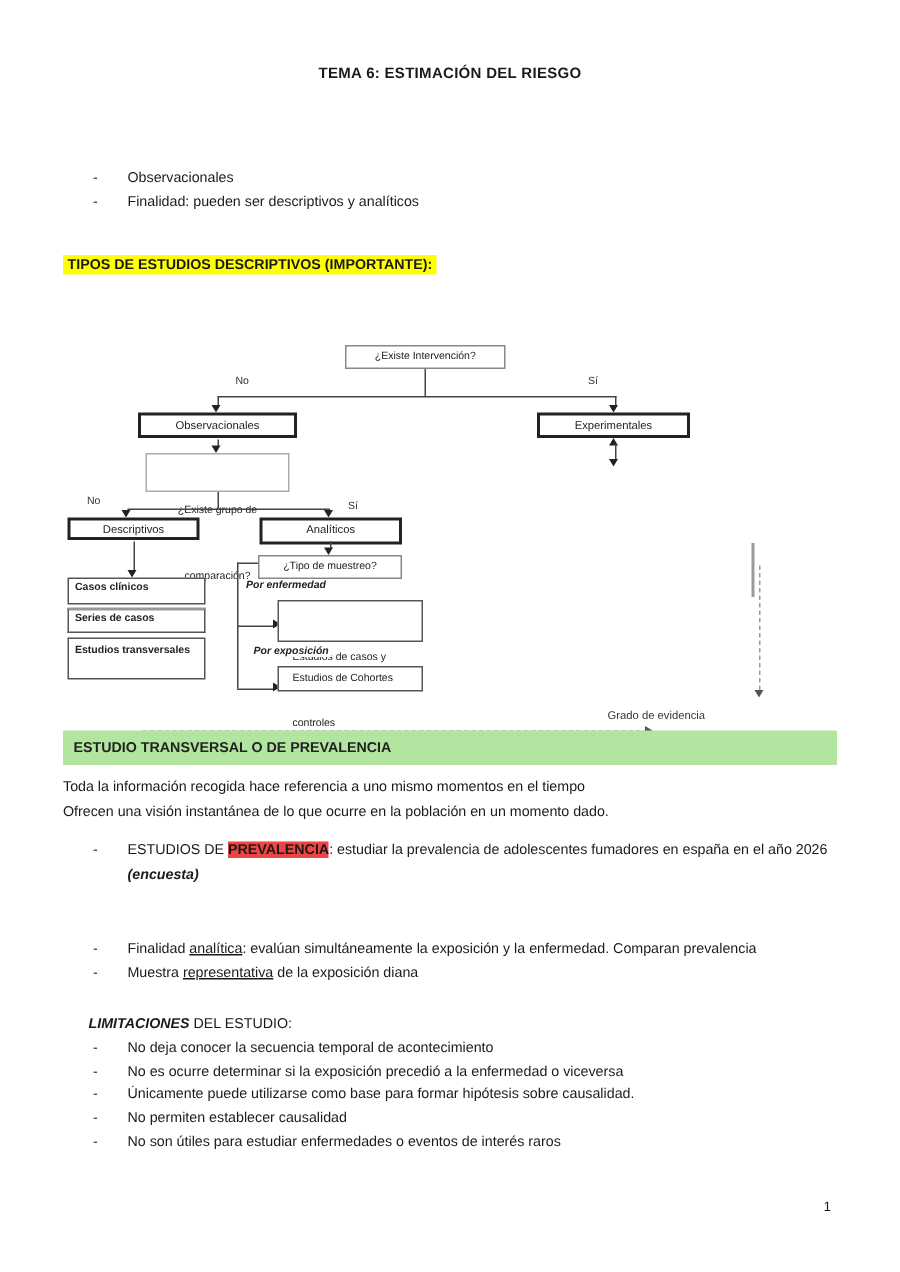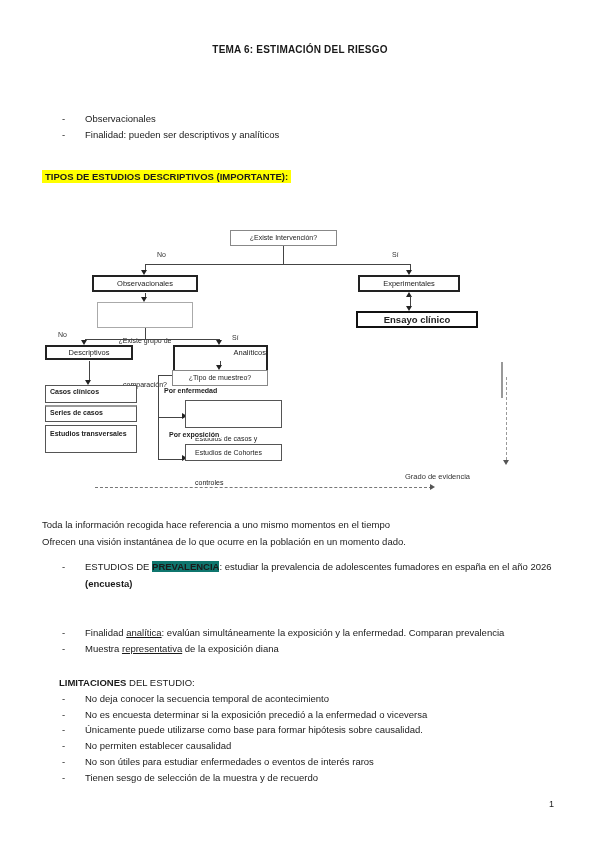--- a/index.html
+++ b/index.html
@@ -8,23 +8,23 @@
   .abs{position:absolute;}
   .title{top:44px;left:0;right:0;text-align:center;font-size:10px;font-weight:bold;letter-spacing:.2px;}
   .banner{left:42px;width:516px;height:22px;background:#b2e5a0;font-weight:bold;
           font-size:9.5px;line-height:22px;padding-left:7px;box-sizing:border-box;color:#222;}
   .hl-head{left:42px;top:170px;background:#ffff00;font-weight:bold;font-size:9.5px;
            padding:1px 3px;}
   .body-txt{font-size:9.5px;line-height:11px;}
   .bullets{left:42px;font-size:9.5px;}
   .bullet-row{position:relative;padding-left:43px;line-height:15.7px;}
   .bullet-row::before{content:"-";position:absolute;left:20px;}
-  .hl{background:#0f766e;font-weight:bold;}
+  .hl{background:#ef4444;font-weight:bold;}
   .u{text-decoration:underline;}
-  .b{font-weight:bold;}
+  .b{font-weight:bold;font-style:italic;}
   
   .fc{left:0;top:195px;width:600px;height:275px;}
   .fc *{position:absolute;box-sizing:border-box;margin-top:32px;}
   .fbox{background:#fff;border:1px solid #888;font-size:7px;text-align:center;color:#222;}
   .fbox.strong{border:2px solid #222;font-size:7.5px;}
   .hline{height:1px;background:#444;}
   .vline{width:1px;background:#444;}
   .arr-d{width:0;height:0;border-left:3.5px solid transparent;border-right:3.5px solid transparent;border-top:5px solid #222;}
   .arr-u{width:0;height:0;border-left:3.5px solid transparent;border-right:3.5px solid transparent;border-bottom:5px solid #222;}
   .arr-r{width:0;height:0;border-top:3.5px solid transparent;border-bottom:3.5px solid transparent;border-left:5px solid #222;}
@@ -73,32 +73,31 @@
 
     <div class="fbox" style="left:97px;top:75px;width:96px;height:26px;line-height:12px;border-color:#aaa;">
       <span style="position:static;display:block;">¿Existe grupo de</span>
       <span style="position:static;display:block;">comparación?</span>
     </div>
 
     <div class="arr-u" style="left:406px;top:65px;"></div>
     <div class="vline" style="left:410px;top:69px;height:11px;"></div>
     <div class="arr-d" style="left:406px;top:79px;"></div>
 
-    <div class="fbox" style="left:356px;top:84px;width:122px;height:17px;line-height:13px;border:2px solid #111;font-weight:bold;font-size:9.5px;">Ensayo clínico</div>
 
     <div class="vline" style="left:145px;top:101px;height:11px;"></div>
     <div class="hline" style="left:85px;top:112px;width:135px;"></div>
     <div class="arr-d" style="left:81px;top:113px;"></div>
     <div class="arr-d" style="left:216px;top:113px;"></div>
 
     <div class="flabel" style="left:56px;top:104px;">No</div>
     <div class="flabel" style="left:230px;top:107px;">Sí</div>
 
     <div class="fbox strong" style="left:45px;top:118px;width:88px;height:15px;line-height:11px;">Descriptivos</div>
-    <div class="fbox strong" style="left:173px;top:118px;width:95px;height:30px;line-height:11px;text-align:right;">Analíticos</div>
+    <div class="fbox strong" style="left:173px;top:118px;width:95px;height:18px;line-height:11px;">Analíticos</div>
 
     <div class="vline" style="left:89px;top:134px;height:19px;"></div>
     <div class="arr-d" style="left:85px;top:153px;"></div>
 
     <div class="stackbox" style="left:45px;top:158px;width:92px;height:18px;">Casos clínicos</div>
     <div class="stackbox" style="left:45px;top:178px;width:92px;height:17px;border-top:2px solid #999;">Series de casos</div>
     <div class="stackbox" style="left:45px;top:198px;width:92px;height:28px;line-height:11px;">Estudios transversales</div>
 
     <div class="vline" style="left:220px;top:134px;height:5px;"></div>
     <div class="arr-d" style="left:216px;top:138px;"></div>
@@ -125,20 +124,21 @@
 
     <div class="vline" style="left:501px;top:135px;height:36px;width:2px;background:#999;"></div>
     <div class="dashed-v" style="left:506px;top:150px;height:83px;"></div>
     <div class="arr-d" style="left:503px;top:233px;border-top-color:#555;"></div>
 
     <div class="flabel" style="left:403px;top:245px;font-size:7.5px;">Grado de evidencia</div>
     <div class="dashed-h" style="left:95px;top:260px;width:337px;"></div>
     <div class="arr-r" style="left:430px;top:257px;border-left-color:#555;"></div>
   </div>
 
+  <div class="abs banner" style="top:487px;height:23px;line-height:23px;">ESTUDIO TRANSVERSAL O DE PREVALENCIA</div>
 
   <div class="abs body-txt" style="left:42px;top:519px;">Toda la información recogida hace referencia a uno mismo momentos en el tiempo</div>
   <div class="abs body-txt" style="left:42px;top:536px;text-align:center;">Ofrecen una visión instantánea de lo que ocurre en la población en un momento dado.</div>
 
   <div class="abs bullets" style="top:559px;width:516px;">
     <div class="bullet-row" style="line-height:16.5px;">
       <span>ESTUDIOS DE </span><span class="hl">PREVALENCIA</span><span>: estudiar la prevalencia de adolescentes fumadores en españa en el año 2026</span>
       <div class="b">(encuesta)</div>
     </div>
   </div>
@@ -152,22 +152,21 @@
       <span>Muestra </span><span class="u">representativa</span><span> de la exposición diana</span>
     </div>
   </div>
 
   <div class="abs body-txt" style="left:42px;top:677px;margin-left:17px;">
     <span class="b">LIMITACIONES</span><span> DEL ESTUDIO:</span>
   </div>
 
   <div class="abs bullets" style="top:691px;width:540px;">
     <div class="bullet-row">No deja conocer la secuencia temporal de acontecimiento</div>
-    <div class="bullet-row">No es encuesta determinar si la exposición precedió a la enfermedad o viceversa</div>
+    <div class="bullet-row">No es ocurre determinar si la exposición precedió a la enfermedad o viceversa</div>
     <div class="bullet-row">Únicamente puede utilizarse como base para formar hipótesis sobre causalidad.</div>
     <div class="bullet-row">No permiten establecer causalidad</div>
     <div class="bullet-row">No son útiles para estudiar enfermedades o eventos de interés raros</div>
-    <div class="bullet-row">Tienen sesgo de selección de la muestra y de recuerdo</div>
   </div>
 
   <div class="abs pagenum">1</div>
 
 </div>
 
 </body></html>

